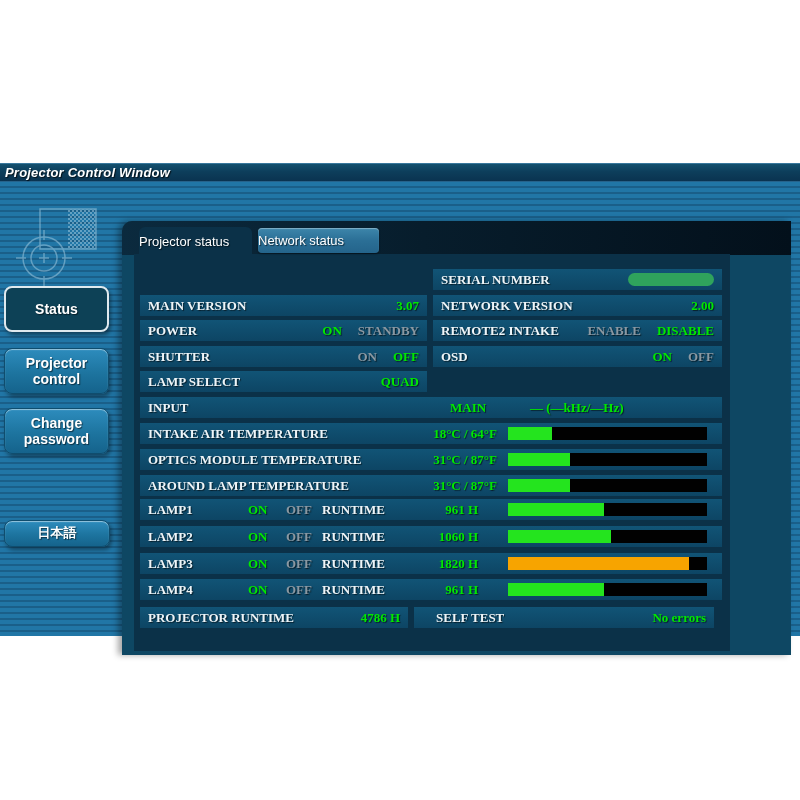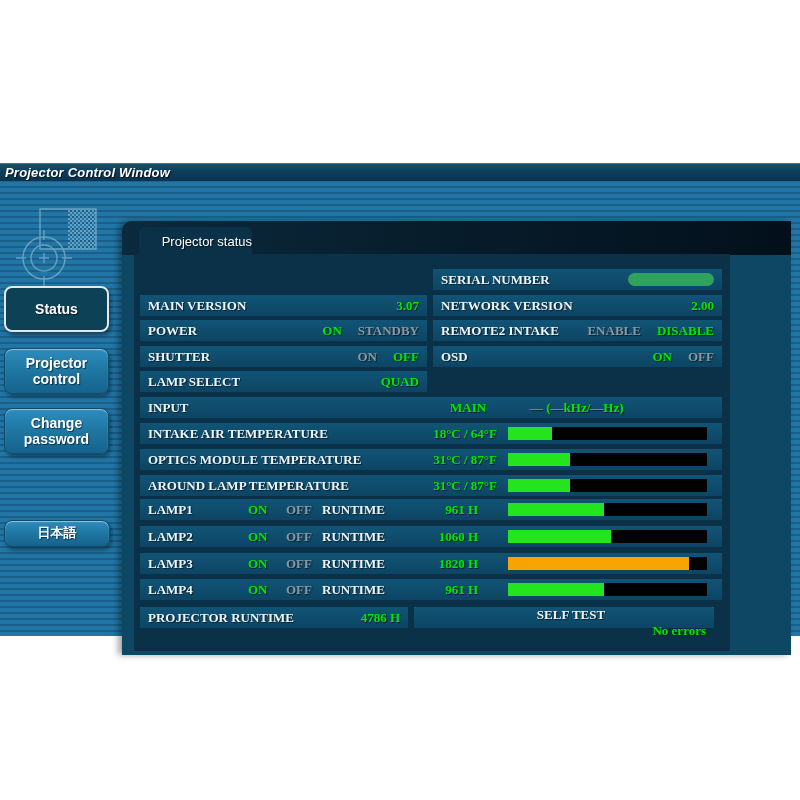--- a/index.html
+++ b/index.html
@@ -15,21 +15,21 @@
   .winbody{position:absolute;left:0;top:19px;width:800px;height:454px;
     background:repeating-linear-gradient(180deg,#2176a6 0px,#2176a6 4px,#1a5f89 4px,#1a5f89 6px);}
   
   .main{position:absolute;left:122px;top:39px;width:669px;height:434px;
     background:#0e4763;border-top-left-radius:10px;box-shadow:-4px 0 6px rgba(0,0,0,.35);}
   .topband{position:absolute;left:0;top:0;width:669px;height:34px;
     background:linear-gradient(90deg,#0b2a3e 0%,#071d2c 45%,#03101b 100%);
     border-top-left-radius:10px;}
   .content{position:absolute;left:12px;top:33px;width:596px;height:397px;background:#0b3148;}
   
-  .tab{position:absolute;display:flex;align-items:center;justify-content:flex-end;
+  .tab{position:absolute;display:flex;align-items:center;justify-content:flex-start;
     color:#fff;font:13px "Liberation Sans",sans-serif;text-shadow:1px 1px 1px rgba(0,0,0,.6);cursor:default;}
   .tab.active{left:17px;top:6px;width:113px;height:28px;background:#0b3148;
     border-radius:6px 6px 0 0;}
   .tab.inactive{left:136px;top:7px;width:121px;height:25px;border-radius:4px;
     background:linear-gradient(180deg,#3d86ab 0%,#2b6f96 50%,#24648b 100%);
     box-shadow:inset 0 1px 1px rgba(255,255,255,.35),0 1px 2px rgba(0,0,0,.4);}
   
   .row{position:absolute;height:21px;box-sizing:border-box;
     background:linear-gradient(180deg,#115476 0%,#0d4564 100%);
     display:flex;align-items:center;padding:0 8px;
@@ -111,20 +111,23 @@
         <span>日本語</span>
       </div>
 
       <div class="main">
         <div class="topband"></div>
         <div class="content"></div>
 
         <div class="tab active">
           <span>Projector status</span>
         </div>
+        <div class="tab inactive">
+          <span>Network status</span>
+        </div>
 
         <div class="row" style="left:18px;top:74px;width:287px;">
           <span>MAIN VERSION</span>
           <span class="val g">3.07</span>
         </div>
         <div class="row" style="left:18px;top:99px;width:287px;">
           <span>POWER</span>
           <span class="toggles">
             <span class="g">ON</span>
             <span class="d">STANDBY</span>
@@ -231,21 +234,21 @@
           <span class="l-hrs g">961 H</span>
           <span class="bar">
             <i style="width: 48%; background-color: rgb(36, 228, 30);"></i>
           </span>
         </div>
 
         <div class="row" style="left:18px;top:386px;width:268px;">
           <span>PROJECTOR RUNTIME</span>
           <span class="val g">4786 H</span>
         </div>
-        <div class="row" style="left:292px;top:386px;width:300px;flex-direction:column;">
+        <div class="row" style="left:292px;top:386px;width:300px;">
           <span class="ft-label-pad">SELF TEST</span>
           <span class="val g">No errors</span>
         </div>
 
       </div>
     </div>
   </div>
 </div>
 
 </body></html>

